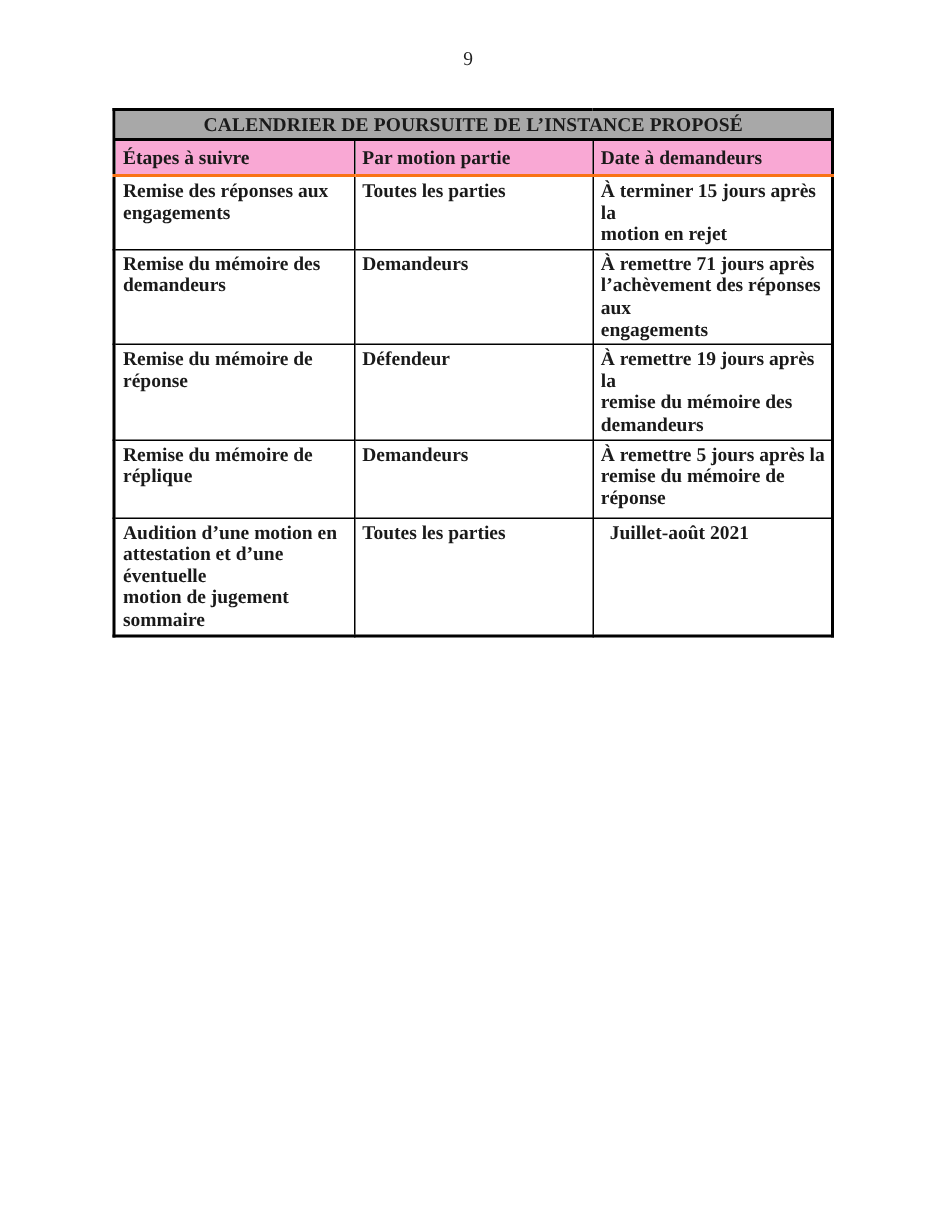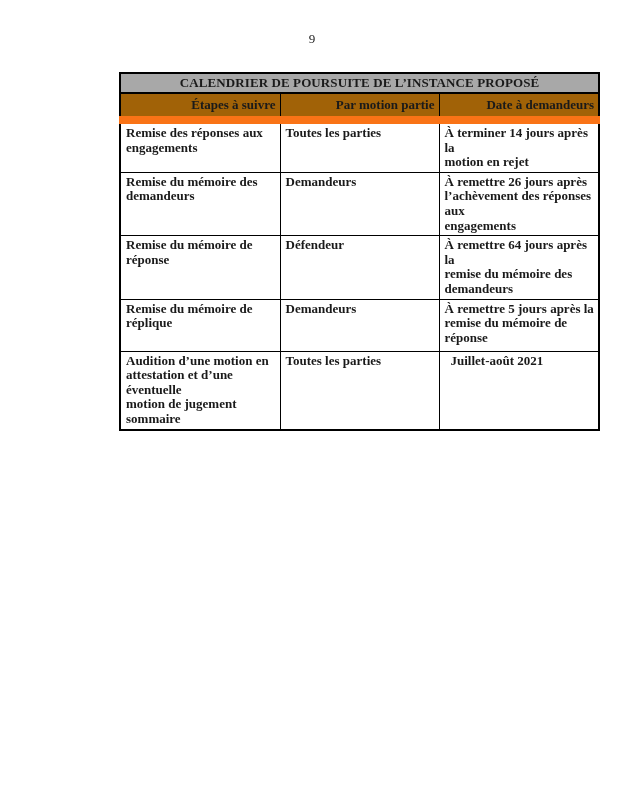--- a/index.html
+++ b/index.html
@@ -28,21 +28,20 @@
   }
   table.schedule {
     position: absolute;
     top: 72px;
     left: 75px;
     width: 479px;
     border-collapse: collapse;
     table-layout: fixed;
     font-size: 13px;
     line-height: 14.6px;
-    margin-left: 44px;
   }
   table.schedule col.c1 { width: 160px; }
   table.schedule col.c2 { width: 159px; }
   table.schedule col.c3 { width: 160px; }
   table.schedule td, table.schedule th {
     border: 1px solid #000000;
     vertical-align: top;
     padding: 2px 4px 2px 5px;
     white-space: pre-line;
     overflow: hidden;
@@ -54,26 +53,26 @@
     background: #a8a8a8;
     text-align: center;
     vertical-align: middle;
     font-weight: bold;
     height: 16px;
     padding: 1px 4px;
     border-bottom: 2px solid #000000;
     letter-spacing: 0.1px;
   }
   tr.header-row th {
-    background: #a16207;
-    text-align: right;
+    background: #f9a8d4;
+    text-align: left;
     vertical-align: middle;
     font-weight: bold;
     height: 18px;
-    border-bottom: 8px solid #f97316;
+    border-bottom: 2px solid #f97316;
   }
   tr.r1 td { height: 29px; }
   tr.r2 td { height: 48px; }
   tr.r3 td { height: 47px; }
   tr.r4 td { height: 47px; }
   tr.r5 td { height: 44px; }
   td.indent { text-indent: 6px; }
 </style>
 </head>
 <body>
@@ -95,38 +94,38 @@
       <tr class="header-row">
         <th>Étapes à suivre</th>
         <th>Par motion partie</th>
         <th>Date à demandeurs</th>
       </tr>
 
       <tr class="r1">
         <td>Remise des réponses aux
 engagements</td>
         <td>Toutes les parties</td>
-        <td>À terminer 14 jours après la
+        <td>À terminer 15 jours après la
 motion en rejet</td>
       </tr>
 
       <tr class="r2">
         <td>Remise du mémoire des
 demandeurs</td>
         <td>Demandeurs</td>
-        <td>À remettre 26 jours après
+        <td>À remettre 71 jours après
 l’achèvement des réponses aux
 engagements</td>
       </tr>
 
       <tr class="r3">
         <td>Remise du mémoire de
 réponse</td>
         <td>Défendeur</td>
-        <td>À remettre 64 jours après la
+        <td>À remettre 19 jours après la
 remise du mémoire des
 demandeurs</td>
       </tr>
 
       <tr class="r4">
         <td>Remise du mémoire de
 réplique</td>
         <td>Demandeurs</td>
         <td>À remettre 5 jours après la
 remise du mémoire de

